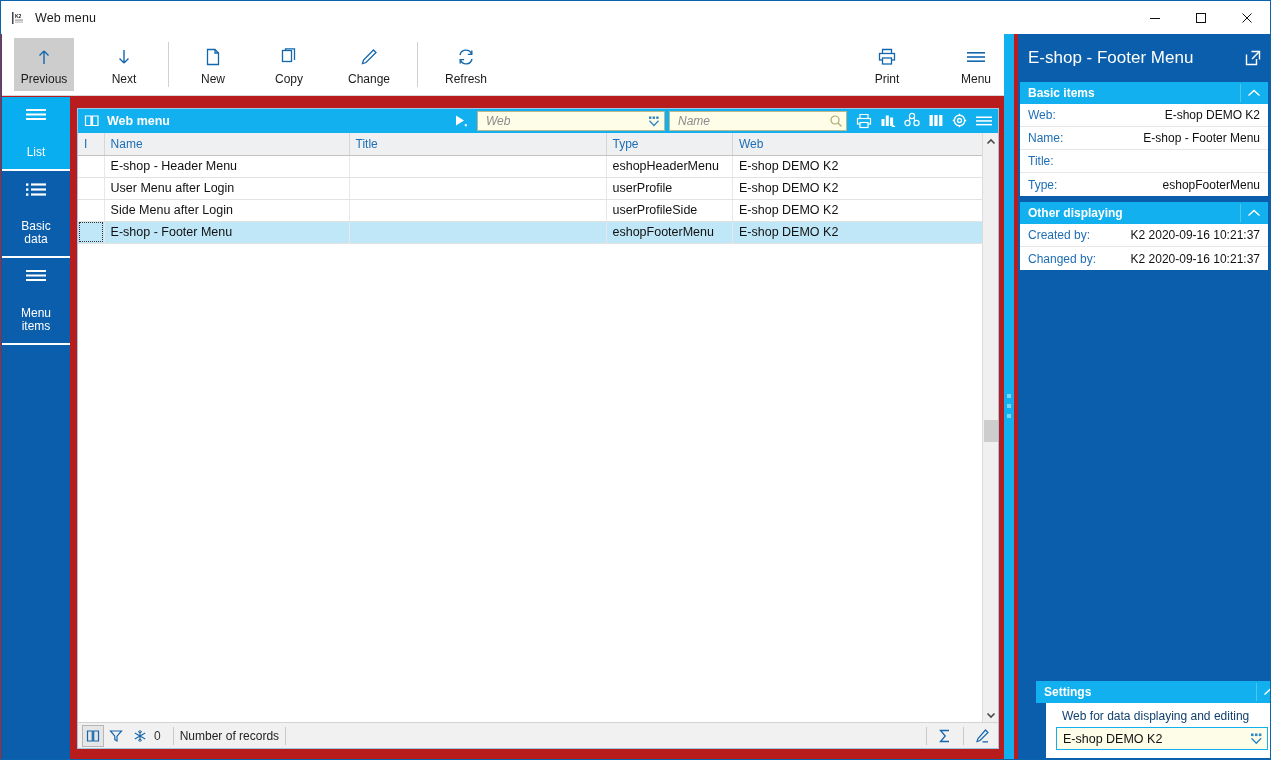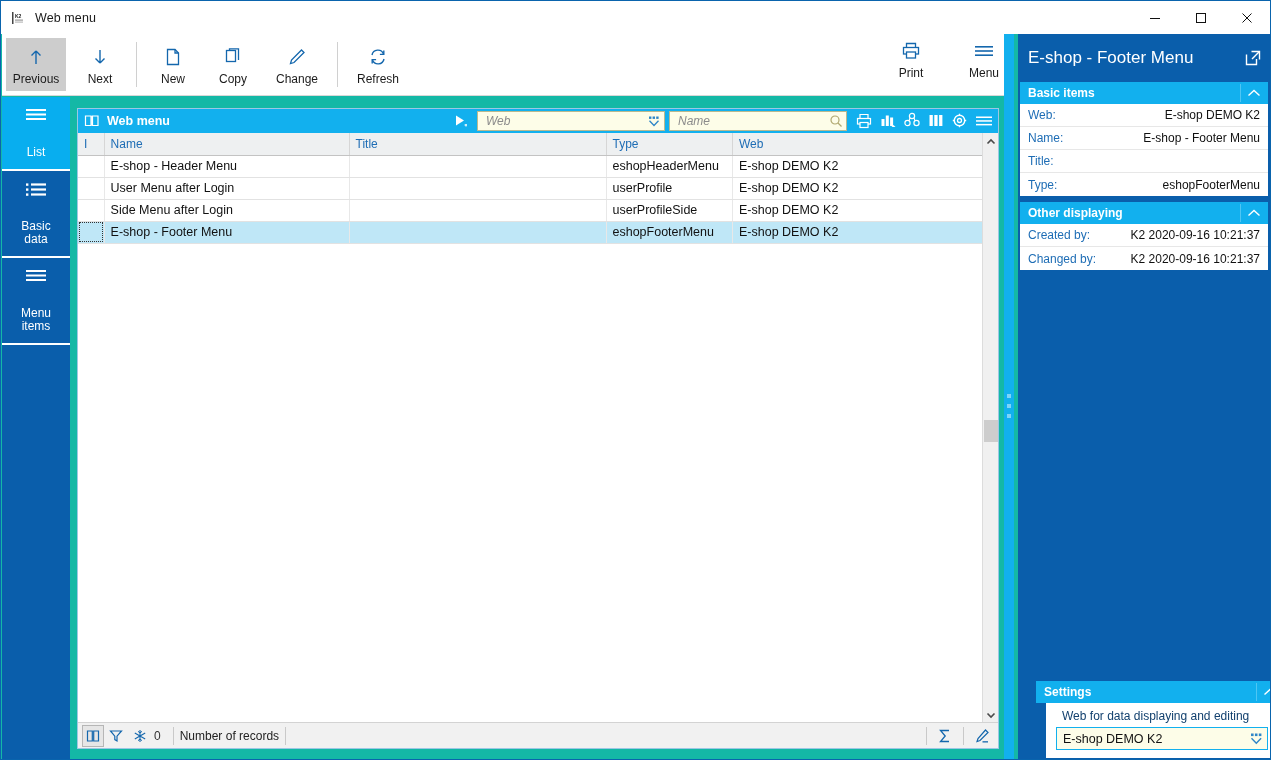--- a/index.html
+++ b/index.html
@@ -6,21 +6,21 @@
   html, body {
     margin: 0; padding: 0;
     width: 1271px; height: 760px;
     overflow: hidden;
     font-family: "Liberation Sans", sans-serif;
     background: #ffffff;
   }
   #app {
     position: relative;
     width: 1271px; height: 760px;
-    background: #14b8a6;
+    background: #b91c1c;
     border: 1px solid #0a64ad;
     overflow: hidden;
   }
 
   
   #titlebar {
     position: absolute; left: 0; top: 0; width: 1269px; height: 33px;
     background: #ffffff;
     display: flex; align-items: center;
   }
@@ -42,28 +42,28 @@
   #toolbar {
     position: absolute; left: 1px; top: 33px; width: 1012px; height: 62px;
     background: #ffffff;
     border-bottom: 1px solid #d8d8d8;
     display: flex; align-items: stretch;
   }
   .tb-group { display: flex; align-items: stretch; }
   .tb-btn {
     width: 52px; display: flex; flex-direction: column;
     align-items: center; justify-content: center; gap: 2px;
-    margin: 4px 4px; cursor: default;
+    margin: 4px 12px; cursor: default;
   }
   .tb-btn.wide { width: 60px; }
   .tb-btn.active { background: #cdcdcd; }
   .tb-ico { height: 26px; display:flex; align-items:center; justify-content:center; }
   .tb-lab { font-size: 12px; color: #1b1b1b; white-space: nowrap; }
   .tb-sep { width: 1px; background: #d0d0d0; margin: 8px 6px; }
-  .tb-right { margin-left: auto; display: flex; align-items: flex-start; }
+  .tb-right { margin-left: auto; display: flex; align-items: center; }
 
   
   #leftnav {
     position: absolute; left: 1px; top: 96px; width: 68px; height: 663px;
     background: #0a5eab;
   }
   .nav-item {
     width: 68px; display: flex; flex-direction: column; align-items: center;
     justify-content: center; gap: 20px; color: #ffffff;
     border-bottom: 2px solid #ffffff; padding: 9px 2px 10px 2px;

